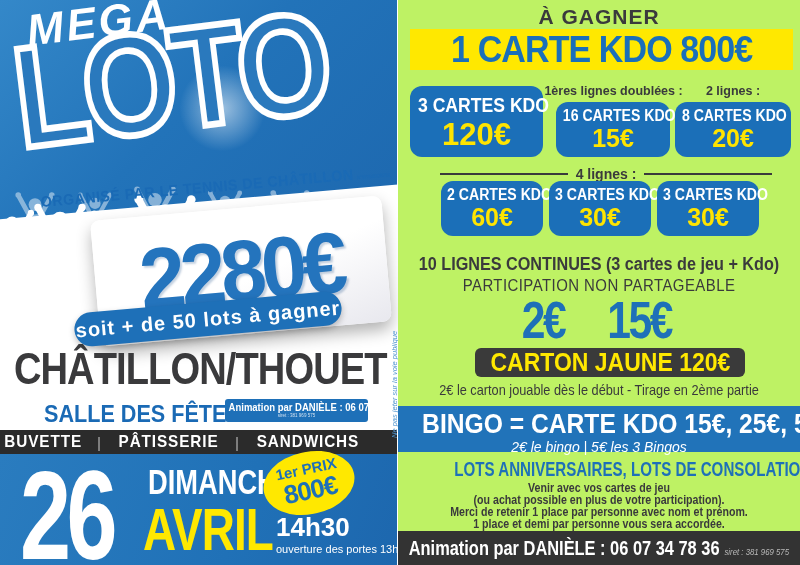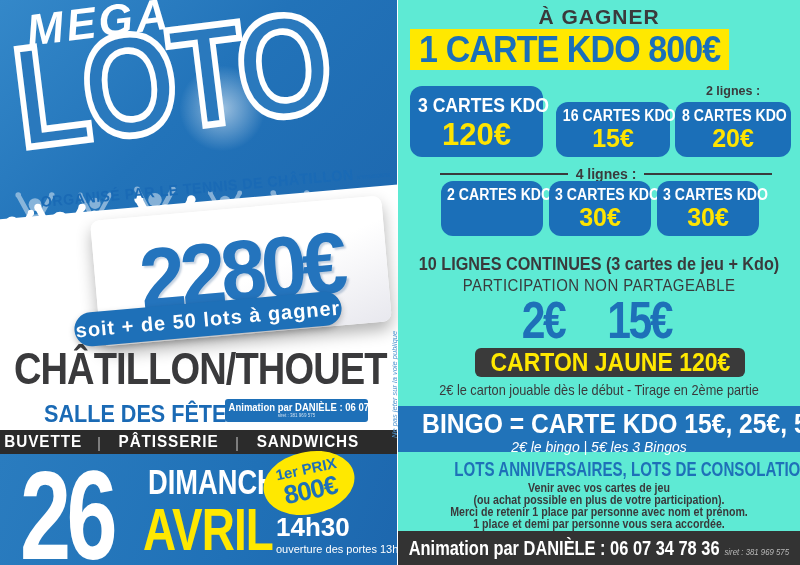--- a/index.html
+++ b/index.html
@@ -59,24 +59,24 @@
   .blob2 { font-weight:bold; font-size:26px; line-height:1; letter-spacing:-1px; }
   .time { position:absolute; left:276px; top:58px; color:#fff; font-weight:bold; font-size:26px; }
   .doors { position:absolute; left:276px; top:89px; color:#fff; font-size:11px; white-space:nowrap; }
 
   
   .disclaimer { position:absolute; left:404px; top:288px; width:300px;
     transform:translate(-50%,-50%) rotate(-90deg); color:#4e94cf; font-style:italic; font-size:7.5px;
     line-height:9.5px; text-align:left; }
 
   
-  .right-panel { position:absolute; left:398px; top:0; width:402px; height:565px; background:#5eead4; }
+  .right-panel { position:absolute; left:398px; top:0; width:402px; height:565px; background:#bef264; }
   .rp-header { position:absolute; left:0; top:5px; width:402px; text-align:center; color:#3a3a3c;
     font-weight:bold; font-size:21px; letter-spacing:1px; }
-  .yellow-band { position:absolute; left:12px; top:29px; width:319px; height:41px; background:#ffe800;
+  .yellow-band { position:absolute; left:12px; top:29px; width:383px; height:41px; background:#ffe800;
     display:flex; align-items:center; justify-content:center; }
   .yellow-band span { color:#1a6fba; font-weight:bold; font-size:37px; letter-spacing:-1px;
     transform:scale(.92,1.02); white-space:nowrap; }
   .box { position:absolute; background:#1b6fb8; border-radius:12px; text-align:center; color:#fff; }
   .box .t { font-weight:bold; color:#fff; white-space:nowrap; }
   .box .p { font-weight:bold; color:#ffe400; line-height:1; }
   .boxA { left:12px; top:86px; width:133px; height:71px; padding-top:8px; }
   .boxA .t { font-size:20px; transform:scaleX(.88); }
   .boxA .p { font-size:31px; margin-top:2px;text-align:center; }
   .boxS { width:114px; height:55px; padding-top:5px; }
@@ -207,20 +207,21 @@
     <div>L'abus d'alcool est dangereux pour la santé.</div>
     <div>Jouer comporte des risques de dépendance, d'endettement... Appeler le 09 74 75 13 13</div>
   </div>
 
   <div class="right-panel">
     <div class="rp-header">À GAGNER</div>
     <div class="yellow-band">
       <span>1 CARTE KDO 800€</span>
     </div>
 
+    <div class="lbl lbl1">1ères lignes doublées :</div>
     <div class="lbl lbl2">2 lignes :</div>
 
     <div class="box boxA">
       <div class="t">3 CARTES KDO</div>
       <div class="p">120€</div>
     </div>
     <div class="box boxS boxB">
       <div class="t">16 CARTES KDO</div>
       <div class="p">15€</div>
     </div>
@@ -230,20 +231,21 @@
     </div>
 
     <div class="divider">
       <div class="ln"></div>
       <div class="tx">4 lignes :</div>
       <div class="ln"></div>
     </div>
 
     <div class="box boxS r2a">
       <div class="t">2 CARTES KDO</div>
+      <div class="p">60€</div>
     </div>
     <div class="box boxS r2b">
       <div class="t">3 CARTES KDO</div>
       <div class="p">30€</div>
     </div>
     <div class="box boxS r2c">
       <div class="t">3 CARTES KDO</div>
       <div class="p">30€</div>
     </div>
 

